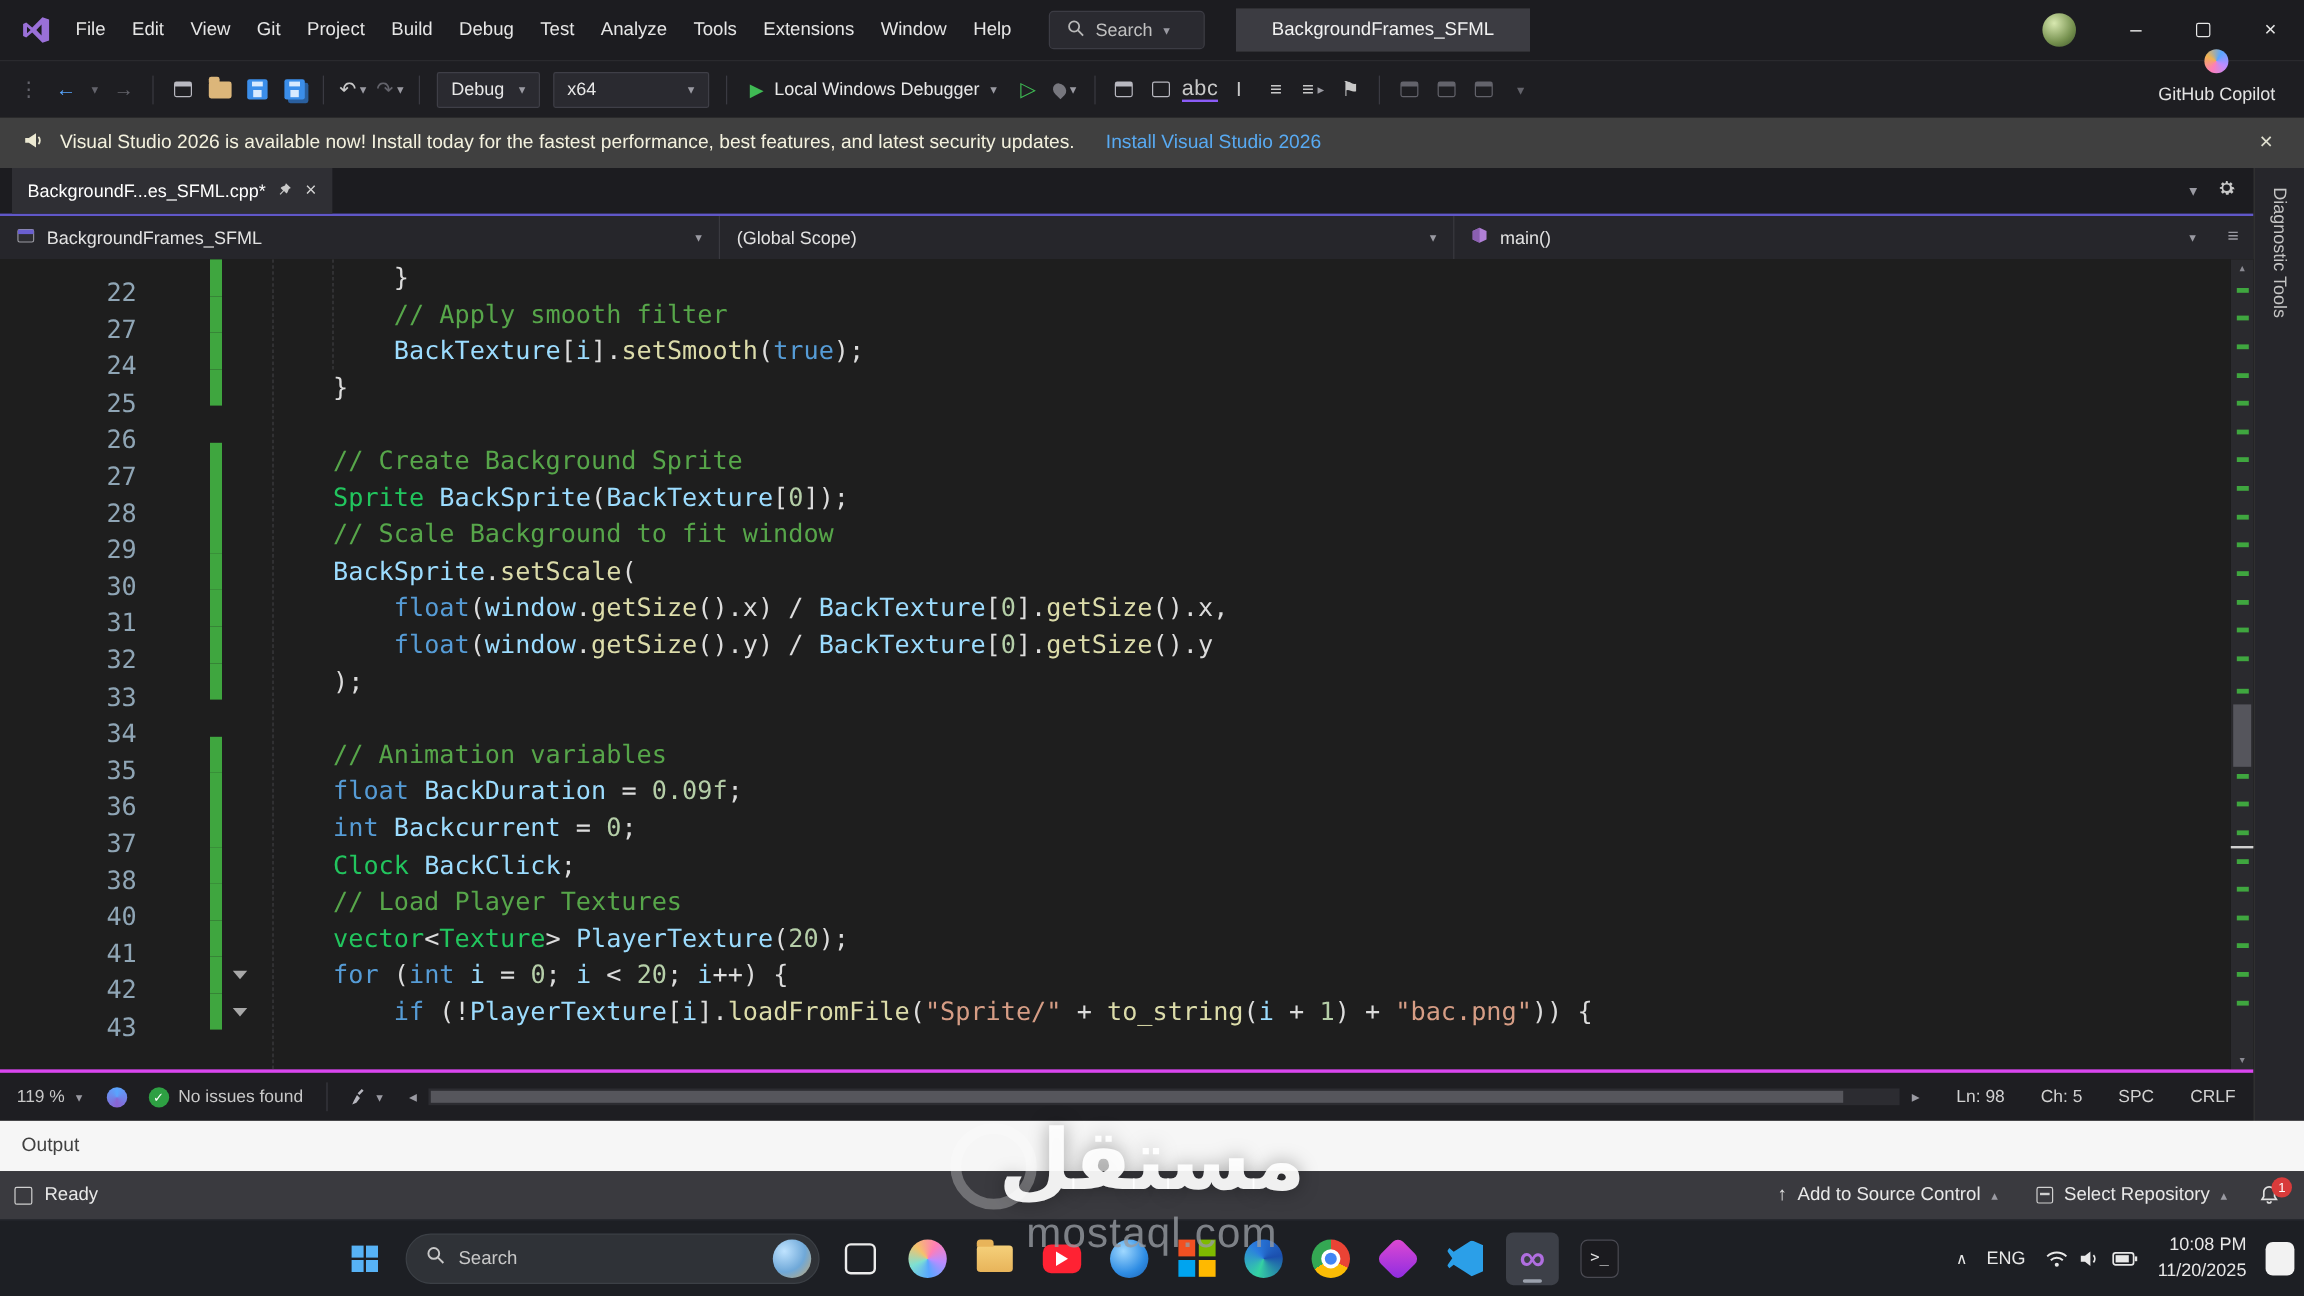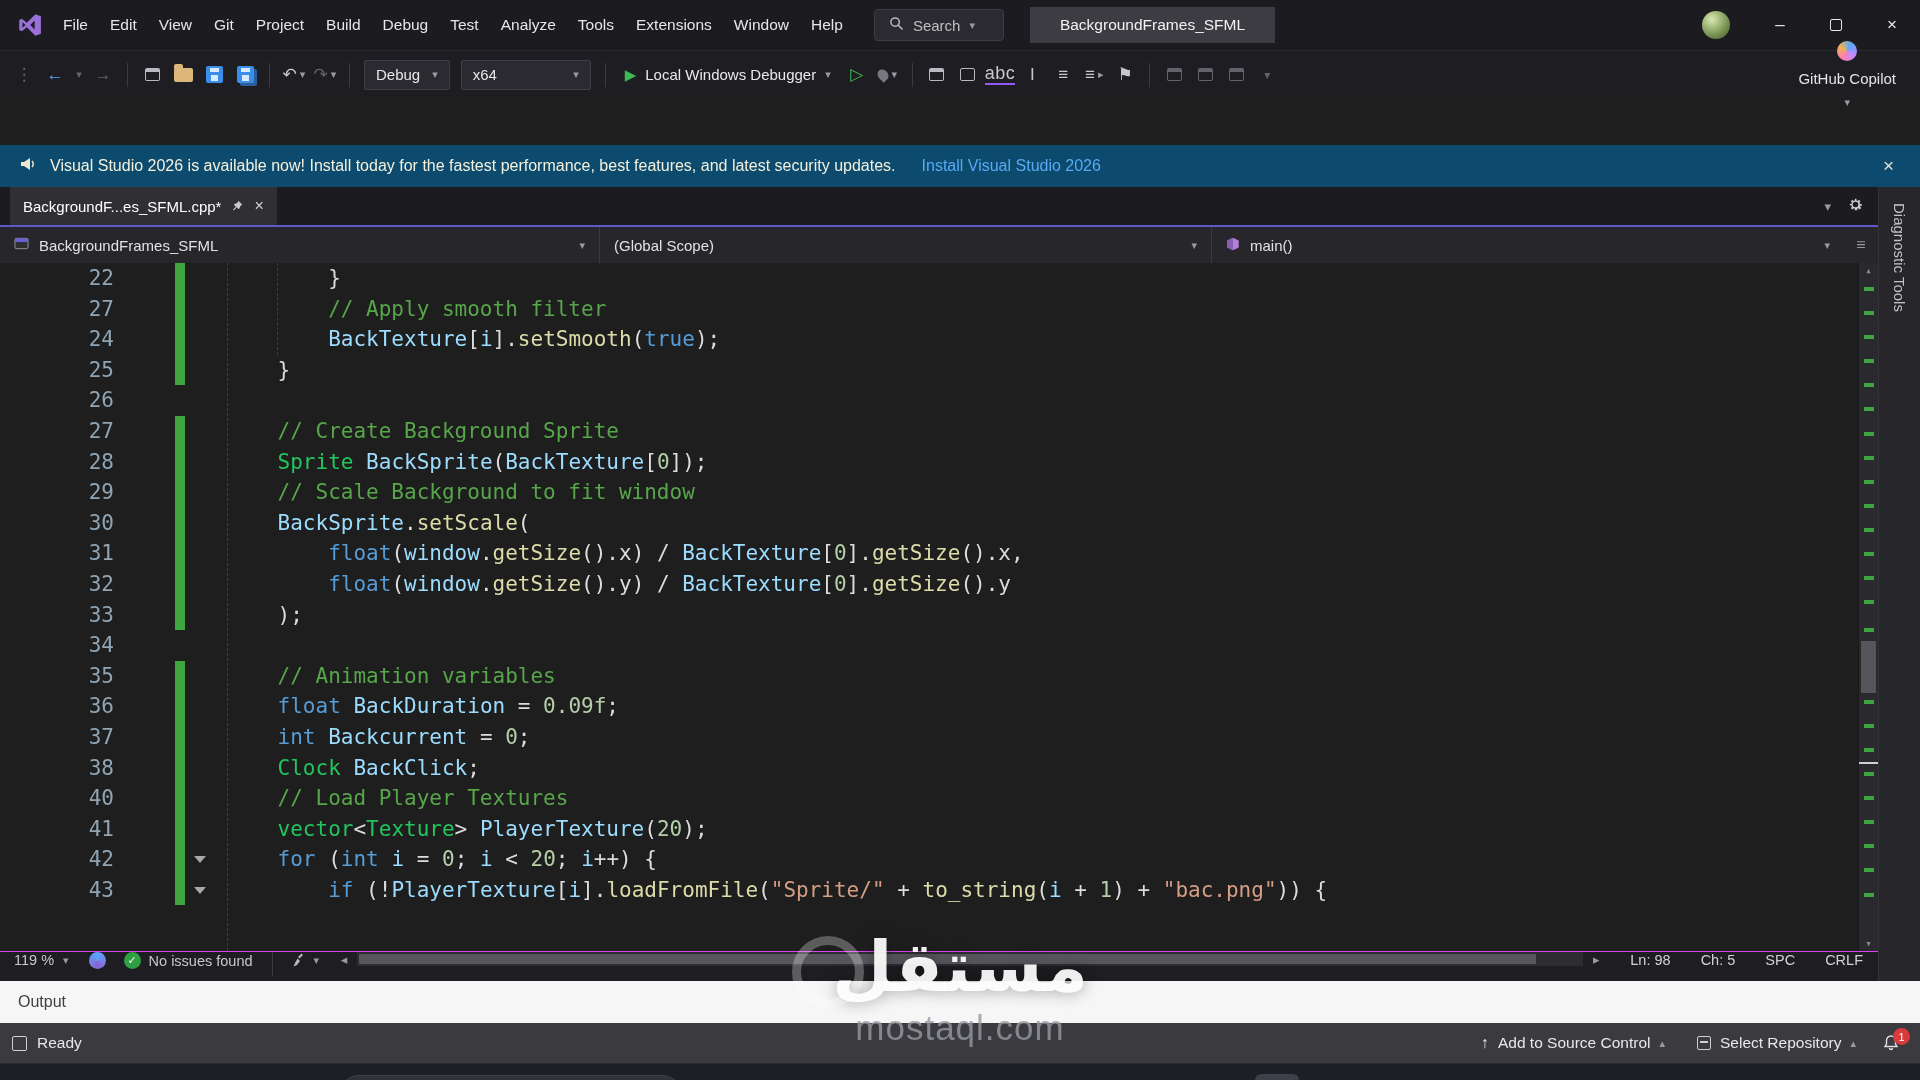--- a/index.html
+++ b/index.html
@@ -35,21 +35,21 @@
   .icon-floppy.stack { box-shadow:3px 3px 0 #2a5f9e; }
   .icon-folder { width:19px; height:14px; background:#dcb67a; border-radius:2px; position:relative; display:inline-block; }
   .icon-folder:before { content:""; position:absolute; top:-4px; left:0; width:9px; height:5px; background:#dcb67a; border-radius:2px 2px 0 0; }
   .icon-winbox { width:15px; height:13px; border:1.5px solid #b8b8c0; border-top-width:4px; border-radius:2px; display:inline-block; }
   .icon-flame { width:10px; height:12px; background:#77777e; border-radius:50% 50% 50% 0; transform:rotate(-45deg); display:inline-block; }
   .copilot-badge { width:20px; height:20px; border-radius:50%; background:conic-gradient(from 30deg,#58a6ff,#bc8cff,#ff7eb6,#f0b350,#58a6ff); display:inline-block; }
   .tb-copilot { margin-left:auto; display:flex; align-items:center; gap:9px; padding-right:14px; color:#e4e4e4;flex-direction:column; }
   .abc-ico { font-size:18px; letter-spacing:.5px; border-bottom:2px solid #8b5cf6; line-height:1.1; }
 
   
-  .infobar { height:42px; background:#0c4a6e; display:flex; align-items:center; padding:0 18px; gap:12px; color:#f3f1de; font-size:16px; flex:0 0 auto;margin-top:47px; }
+  .infobar { height:42px; background:#404040; display:flex; align-items:center; padding:0 18px; gap:12px; color:#f3f1de; font-size:16px; flex:0 0 auto; }
   .info-link { color:#58aaf2; margin-left:14px; }
   .info-close { margin-left:auto; color:#e0e0d0; font-size:19px; padding:0 8px; }
 
   
   .main { height:794px; display:flex; flex:0 0 auto;border-radius:16px; }
   .main-left { flex:1; display:flex; flex-direction:column; min-width:0; }
   .diag-strip { width:42px; background:#26262b; border-left:1px solid #333; display:flex; flex-direction:column; align-items:center; padding-top:16px; }
   .diag-label { writing-mode:vertical-rl; font-size:15px; color:#c4c4c4; }
 
   .tabrow { height:40px; background:#1c1c20; display:flex; align-items:center; border-bottom:2px solid #6057c8; }
@@ -63,37 +63,37 @@
   .nav-caret { margin-left:auto; }
   .nav-end { width:34px; display:flex; align-items:center; justify-content:center; color:#9a9aa2; }
 
   
   .editor { position:relative; flex:1; background:#1e1e1e; overflow:hidden;
             font-family:"DejaVu Sans Mono","Liberation Mono",monospace; }
   .guide { position:absolute; top:0; width:0; border-left:1px dashed #3e3e42; z-index:0; }
   #guideA { left:227px; bottom:0; }
   #guideB { left:277px; height:92px; }
   .code-row { display:flex; height:30.6px; position:relative; z-index:1; }
-  .ln { flex:0 0 120px; text-align:right; padding-right:6px; color:#8fa5b5; font-size:21px; line-height:30.6px; }
+  .ln { flex:0 0 120px; text-align:right; padding-right:6px; color:#8fa5b5; font-size:21px; line-height:30.6px;margin-top:13px; }
   .chg { flex:0 0 10px; margin-left:55px; }
   .chg.on { background:#3fa63f; }
   .fold { flex:0 0 30px; display:flex; align-items:center; justify-content:center; }
   .tri { width:0; height:0; border-left:6px solid transparent; border-right:6px solid transparent; border-top:7px solid #a8a8a8; }
   pre.code-text { flex:1; font-family:inherit; font-size:21px; line-height:30.6px; white-space:pre; padding-left:12px; overflow:hidden; }
   .tk-pl{color:#dcdcdc}.tk-cm{color:#57a64a}.tk-kw{color:#569cd6}.tk-ty{color:#22c55e}
   .tk-vr{color:#9cdcfe}.tk-fn{color:#dcdcaa}.tk-nm{color:#b5cea8}.tk-st{color:#d69d85}
 
   .vscroll { position:absolute; top:0; right:0; bottom:0; width:20px; background:#2a2a2e; border-left:1px solid #1a1a1a; z-index:2; }
   .sb-mark { position:absolute; left:5px; width:10px; height:4px; background:#3fa63f; }
   .sb-thumb { position:absolute; left:2px; right:2px; height:52px; background:#55555c; }
   .sb-caretline { position:absolute; left:0; right:0; height:2px; background:#d0d0d0; }
   .sb-arrow { position:absolute; left:0; right:0; text-align:center; color:#8a8a92; font-size:11px; }
 
   
-  .hscrollrow { height:30px; background:#1e1e22; border-top:1px solid #d946ef; display:flex; align-items:flex-start; font-size:14.5px; color:#c8c8c8; flex:0 0 auto; }
+  .hscrollrow { height:43px; background:#1e1e22; border-top:3px solid #d946ef; display:flex; align-items:center; font-size:14.5px; color:#c8c8c8; flex:0 0 auto; }
   .zoom { display:flex; align-items:center; gap:9px; padding:0 14px; }
   .copilot-status { width:17px; height:17px; border-radius:50%; background:conic-gradient(#58a6ff,#8a63d2,#58a6ff); margin:0 6px; }
   .issues { display:flex; align-items:center; gap:8px; padding:0 12px; }
   .check-circle { width:17px; height:17px; border-radius:50%; background:#2ea043; color:#fff; font-size:11px; display:flex; align-items:center; justify-content:center; }
   .cleanup { display:flex; align-items:center; gap:6px; padding:0 12px; color:#b8b8c0; }
   .h-arrow { width:26px; text-align:center; color:#9a9aa2; font-size:13px; }
   .h-track { flex:1; height:14px; background:#2c2c31; position:relative; }
   .h-thumb { position:absolute; left:2px; top:2px; bottom:2px; width:96%; background:#56565c; }
   .ln-cluster { display:flex; align-items:center; margin-left:6px; }
   .ln-item { padding:0 15px; color:#d2d2d2; }

